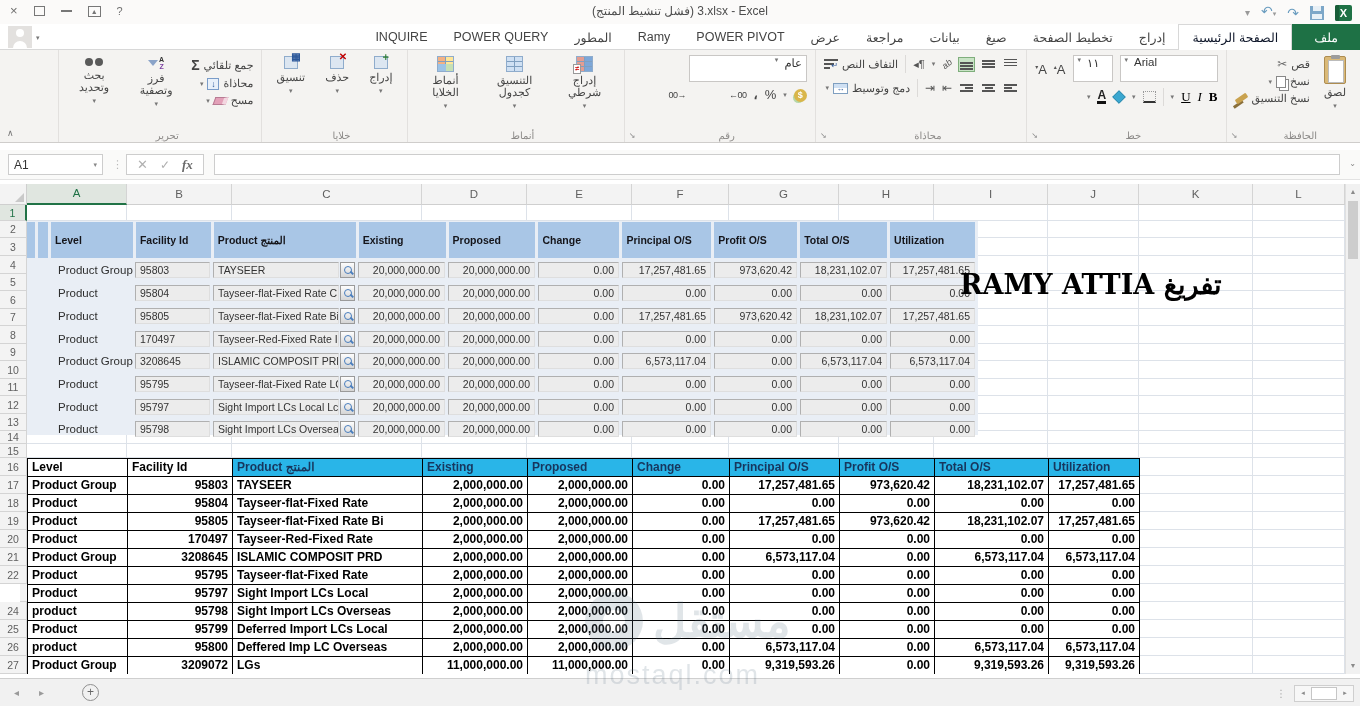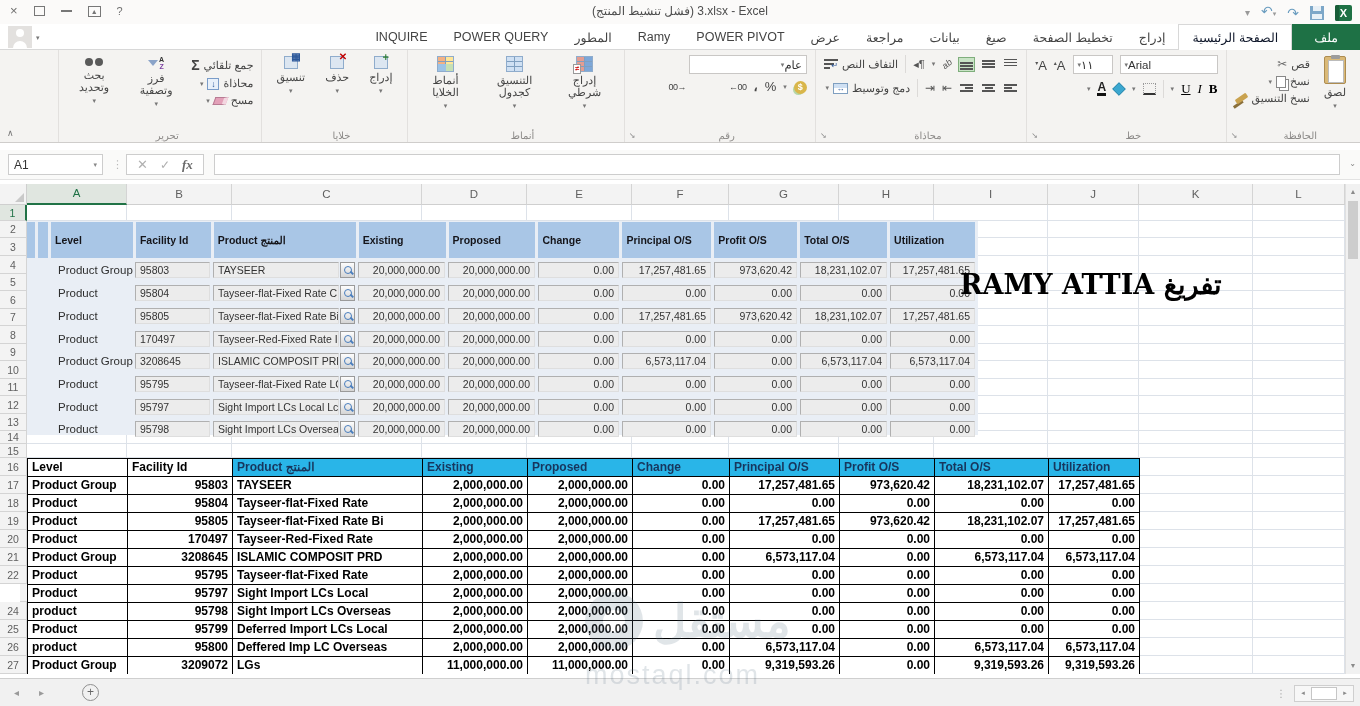--- a/index.html
+++ b/index.html
@@ -42,21 +42,21 @@
   .rgroup { position:relative; border-left:1px solid #e2e0de; padding:5px 8px 16px 8px; display:flex; gap:8px; align-items:flex-start;}
   .glabel { position:absolute; bottom:1px; left:14px; right:0; text-align:center; font-size:10px; color:#8c8a88; white-space:nowrap;}
   .launcher { position:absolute; bottom:2px; left:3px; font-size:8px; color:#8a8a8a; width:9px; height:9px; line-height:9px; text-align:center;}
   .bigbtn { display:flex; flex-direction:column; align-items:center; gap:2px; font-size:11px; color:#444; padding:1px 6px; text-align:center; line-height:12px;}
   .bigbtn .dd { font-size:7px; color:#777;}
   .scol { display:flex; flex-direction:column; gap:4px; margin-top:2px;}
   .sbtn { display:flex; align-items:center; gap:4px; font-size:11px; color:#444; white-space:nowrap;}
   .sbtn .dd { font-size:7px; color:#777;}
   .frow { display:flex; align-items:center; gap:7px;}
   .fcol { display:flex; flex-direction:column; gap:6px;}
-  .selectbox { background:#fff; border:1px solid #c9c7c5; height:19px; display:flex; align-items:center; padding:0 4px; font-size:11.5px; color:#333; direction:ltr;}
+  .selectbox { background:#fff; border:1px solid #c9c7c5; height:27px; display:flex; gap:6px; padding:0 4px; font-size:11.5px; color:#333; direction:ltr;}
   .selectbox .dd { font-size:7px; color:#777;}
   .glyph { font-size:13px; color:#444; line-height:14px;}
   .bld { font-family:"Liberation Serif",serif; font-weight:bold; font-size:13px;}
   .itl { font-family:"Liberation Serif",serif; font-style:italic; font-size:13px;}
   .und { font-family:"Liberation Serif",serif; text-decoration:underline; font-size:13px;}
   .aup:after { content:"▴"; font-size:6px; vertical-align:super; color:#555;}
   .adn:after { content:"▾"; font-size:6px; vertical-align:super; color:#555;}
   .ic-border { width:13px; height:12px; border:1px dotted #9a9a9a; border-bottom:2px solid #333;}
   .ic-fill { width:12px; height:12px; background:#3aa7d0; transform:rotate(45deg) scale(.8); border:1px solid #2c82a3;}
   .ic-acolor { font-size:12px; font-weight:bold; color:#222; border-bottom:3px solid #111; line-height:11px;}

